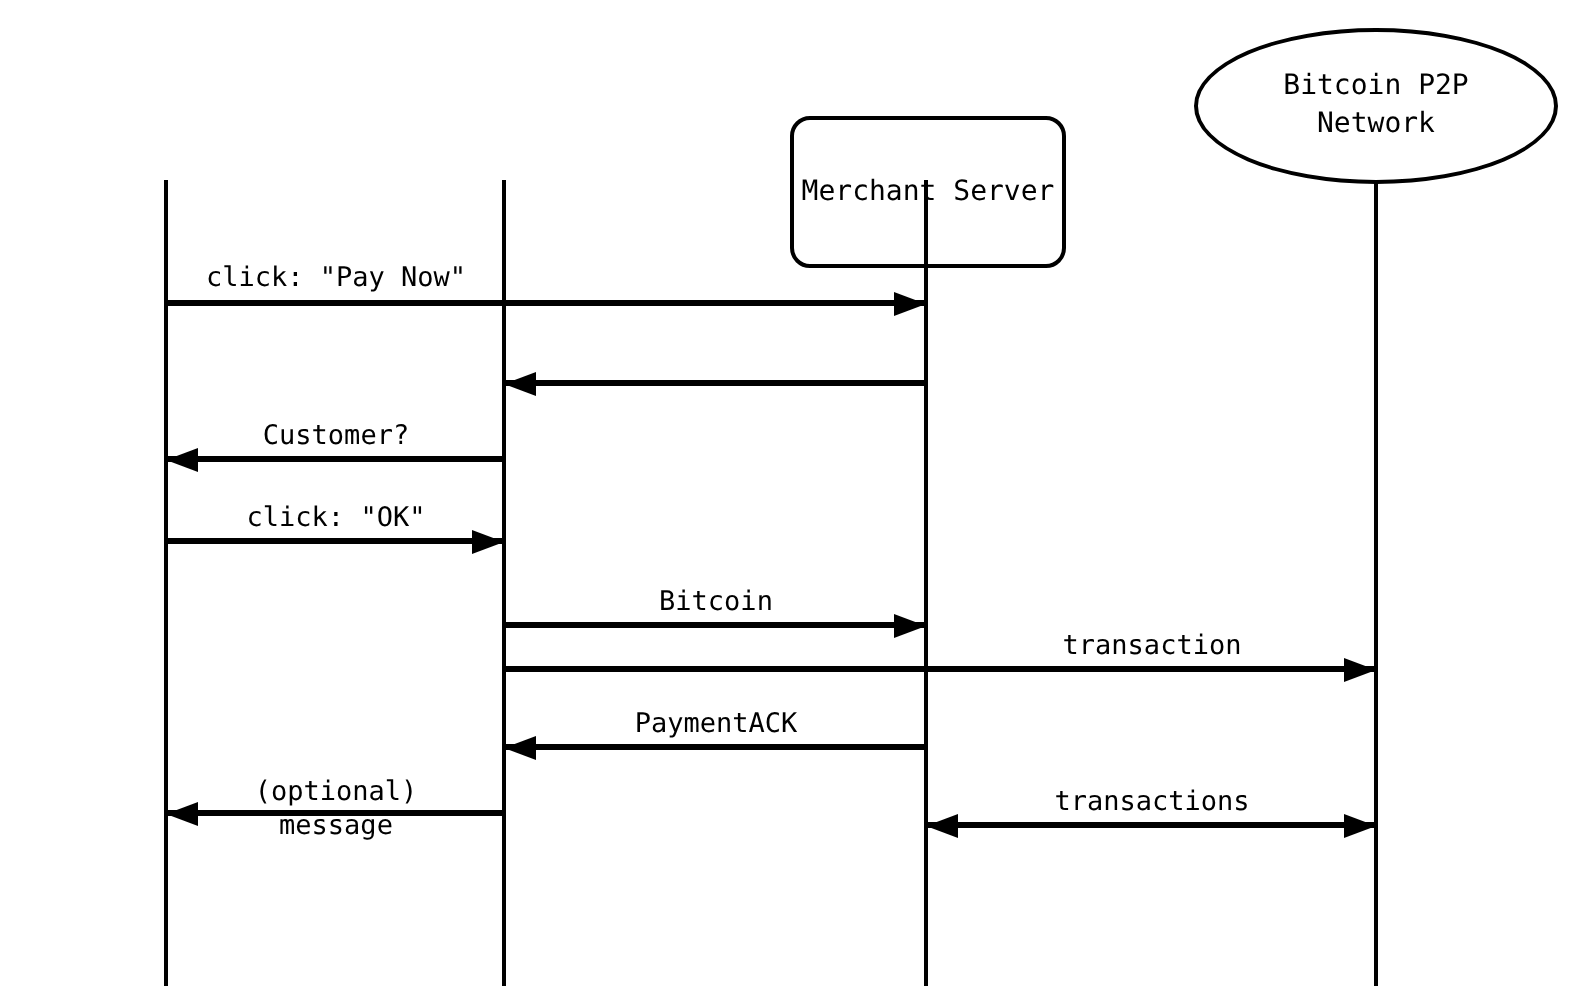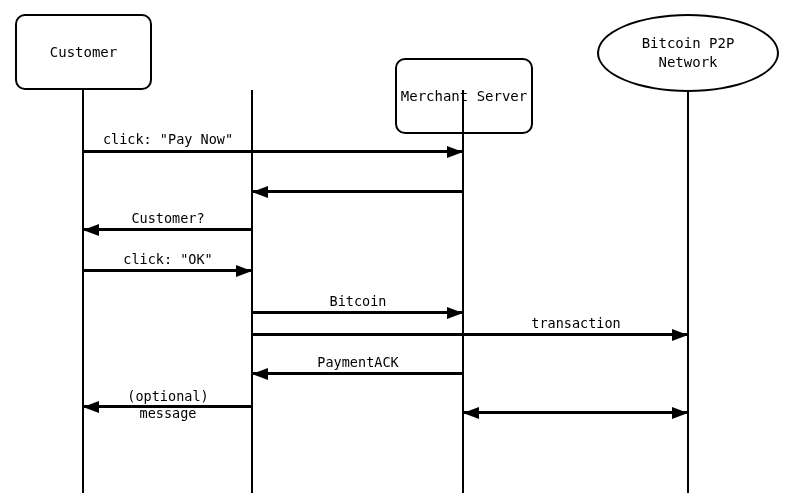--- a/index.html
+++ b/index.html
@@ -56,23 +56,20 @@
     line-height: 17px;
     white-space: pre-line;
     text-align: center;
   }
 </style>
 </head>
 <body>
 
 <div id="diagram">
 
-  <div class="box" style="left:15px; top:14px; width:137px; height:76px;">
-    <span>Customer</span>
-  </div>
 
 
   <div class="box" style="left:395px; top:14px; width:138px; height:76px;margin-top:44px;">
     <span>Merchant Server</span>
   </div>
 
   <div class="box ellipse" style="left:597px; top:14px; width:182px; height:78px;">
     <span>Bitcoin P2P
 Network</span>
   </div>
@@ -107,17 +104,18 @@
 
   <div class="mlabel" style="left:358px; top:354px;">PaymentACK</div>
   <div class="mline" style="left:252px; top:372px; width:211px;"></div>
   <div class="head l" style="left:252px; top:368px;"></div>
 
   <div class="mlabel" style="left:168px; top:388px;">(optional)
 message</div>
   <div class="mline" style="left:83px; top:405px; width:169px;"></div>
   <div class="head l" style="left:83px; top:401px;"></div>
 
+  <div class="mlabel" style="left:576px; top:393px;">transactions</div>
   <div class="mline" style="left:463px; top:411px; width:225px;"></div>
   <div class="head l" style="left:463px; top:407px;"></div>
   <div class="head r" style="left:672px; top:407px;"></div>
 
 </div>
 
 </body></html>

